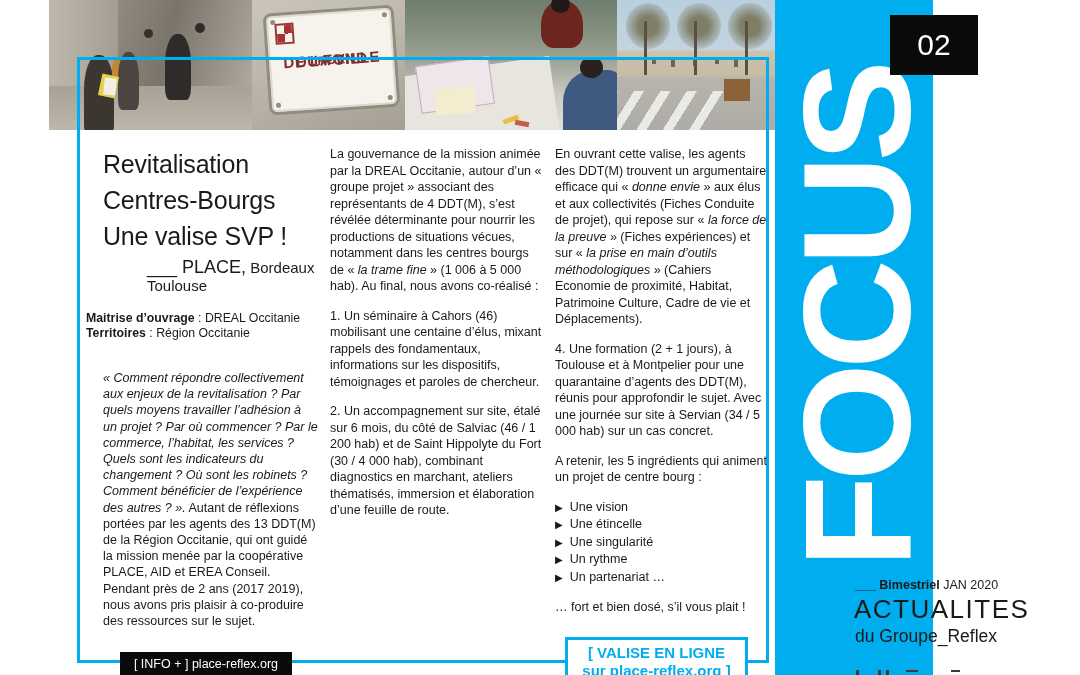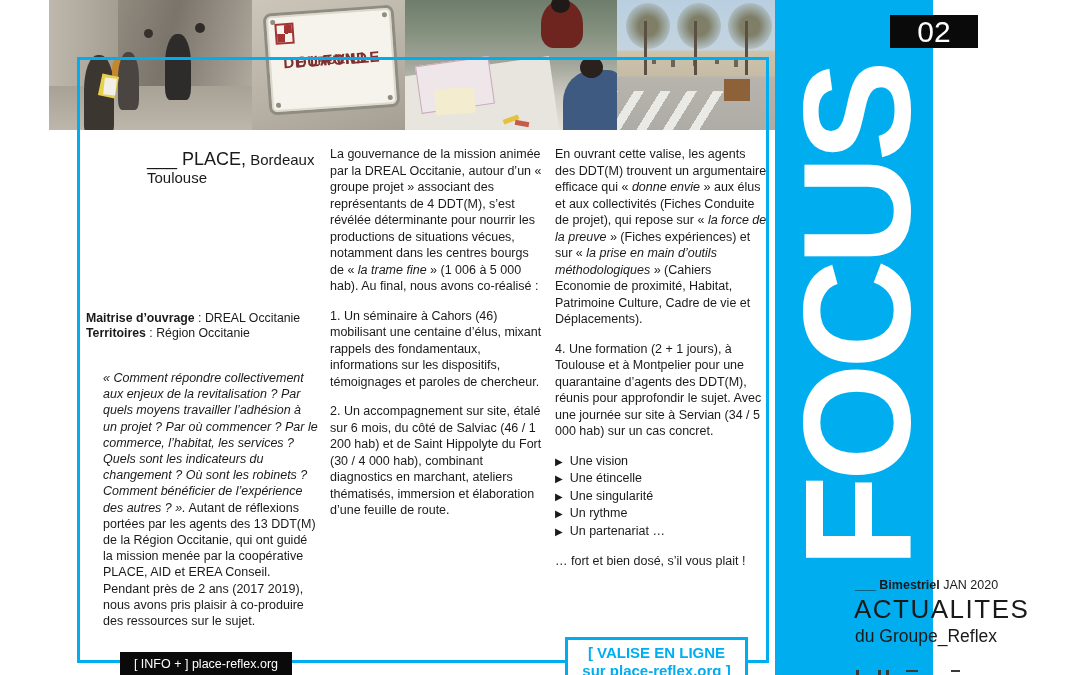--- a/index.html
+++ b/index.html
@@ -55,21 +55,21 @@
   .ph4 .crown{width:44px;height:46px;background:radial-gradient(circle,#7f7f68 30%,rgba(127,127,104,.25) 70%);border-radius:50%;top:2%;}
   .c1{left:6%}.c2{left:38%}.c3{left:70%}
   .ph4 .cross{left:-18px;bottom:0;width:74%;height:30%;transform:skewX(-24deg);
     background:repeating-linear-gradient(100deg,#e9e9e5 0 10px,rgba(0,0,0,0) 10px 26px);}
   .ph4 .planter{right:16%;bottom:22%;width:26px;height:22px;background:#8d6238;}
 
   
   .band{position:absolute;left:775px;top:0;width:158px;height:675px;z-index:2;overflow:hidden;}
   .focus{position:absolute;left:6px;top:568px;transform:rotate(-90deg);transform-origin:top left;
          width:470px;font-size:152px;font-weight:bold;letter-spacing:-6px;color:#fff;line-height:1;}
-  .pagenum{position:absolute;left:890px;top:15px;width:88px;height:33px;background:#0a0a0a;z-index:4;
+  .pagenum{position:absolute;left:890px;top:15px;width:88px;height:60px;background:#0a0a0a;z-index:4;
            display:flex;align-items:center;justify-content:center;color:#fff;font-size:30px;}
 
   
   .frame{position:absolute;left:77px;top:57px;width:692px;height:606px;border:3px solid;
          box-sizing:border-box;z-index:3;pointer-events:none;}
 
   
   .col{position:absolute;font-size:12.5px;line-height:16.5px;z-index:4;}
   .col p{margin:0 0 13px 0;}
   .it,.col i{font-style:italic;margin-top:20px;}
@@ -169,20 +169,23 @@
   </div>
 
   <div class="band" style="background: rgb(0, 174, 239);">
     <div class="focus">FOCUS</div>
   </div>
   <div class="pagenum">02</div>
 
   <div class="frame" style="border-color: rgb(0, 174, 239);"></div>
 
   <div class="col titleblock">
+    <div class="title">Revitalisation
+Centres-Bourgs
+Une valise SVP !</div>
     <div class="byline">
       <span class="bp">___ PLACE,</span><span class="bs"> Bordeaux Toulouse</span>
     </div>
   </div>
 
   <div class="col metablock">
     <div><b>Maitrise d’ouvrage</b><span> : DREAL Occitanie</span></div>
     <div><b>Territoires</b><span> : Région Occitanie</span></div>
   </div>
 
@@ -190,20 +193,21 @@
 
   <div class="col col2">
     <p><span>La gouvernance de la mission animée par la DREAL Occitanie, autour d’un « groupe projet » associant des représentants de 4 DDT(M), s’est révélée déterminante pour nourrir les productions de situations vécues, notamment dans les centres bourgs de « </span><span class="it">la trame fine</span><span> » (1 006 à 5 000 hab). Au final, nous avons co-réalisé :</span></p>
     <p>1. Un séminaire à Cahors (46) mobilisant une centaine d’élus, mixant rappels des fondamentaux, informations sur les dispositifs, témoignages et paroles de chercheur.</p>
     <p>2. Un accompagnement sur site, étalé sur 6 mois, du côté de Salviac (46 / 1 200 hab) et de Saint Hippolyte du Fort (30 / 4 000 hab), combinant diagnostics en marchant, ateliers thématisés, immersion et élaboration d’une feuille de route.</p>
   </div>
 
   <div class="col col3">
     <p><span>En ouvrant cette valise, les agents des DDT(M) trouvent un argumentaire efficace qui « </span><span class="it">donne envie</span><span> » aux élus et aux collectivités (Fiches Conduite de projet), qui repose sur « </span><span class="it">la force de la preuve</span><span> » (Fiches expériences) et sur « </span><span class="it">la prise en main d’outils méthodologiques</span><span> » (Cahiers Economie de proximité, Habitat, Patrimoine Culture, Cadre de vie et Déplacements).</span></p>
     <p>4. Une formation (2 + 1 jours), à Toulouse et à Montpelier pour une quarantaine d’agents des DDT(M), réunis pour approfondir le sujet. Avec une journée sur site à Servian (34 / 5 000 hab) sur un cas concret.</p>
+    <p>A retenir, les 5 ingrédients qui animent un projet de centre bourg :</p>
     <div class="bullets">
         <div class="bullet-row">
           <span class="bullet-marker">▶</span>
           <span>Une vision</span>
         </div>
         <div class="bullet-row">
           <span class="bullet-marker">▶</span>
           <span>Une étincelle</span>
         </div>
         <div class="bullet-row">

